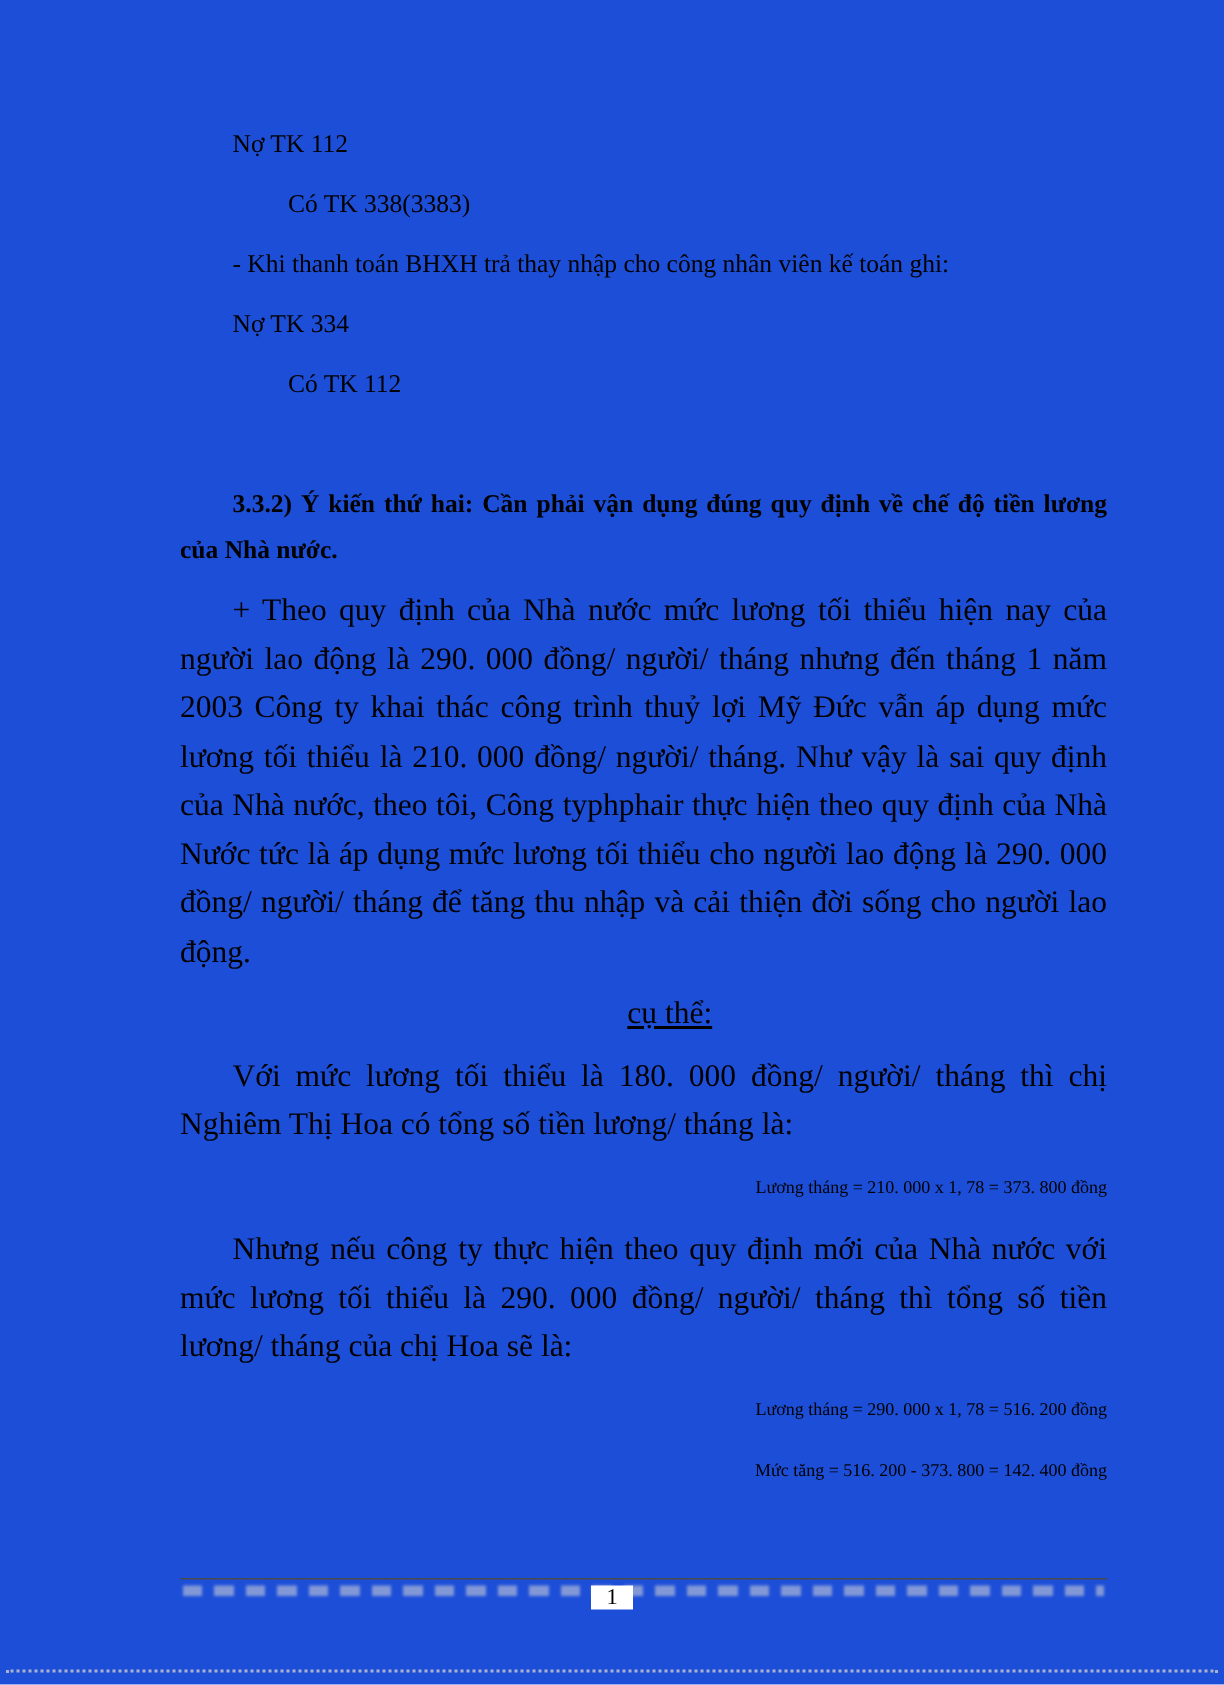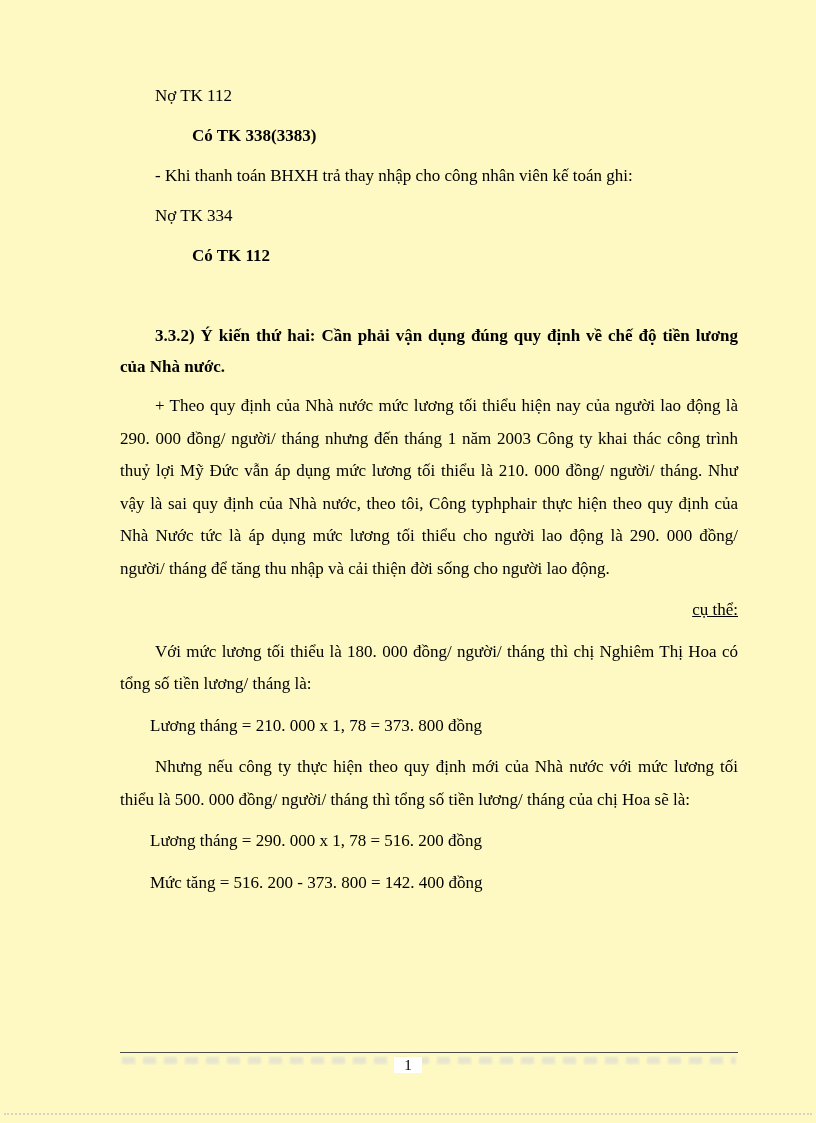--- a/index.html
+++ b/index.html
@@ -4,67 +4,66 @@
 <style>
   html, body {
     margin: 0;
     padding: 0;
     background: #ffffff;
   }
   .page {
     position: relative;
     width: 816px;
     height: 1123px;
-    background: #fef9c3;
+    background: #1d4ed8;
     box-sizing: border-box;
     padding: 76px 78px 0 120px;
     font-family: "Liberation Serif", "DejaVu Serif", serif;
     color: #000000;
     overflow: hidden;
   }
   .tk-line {
     margin: 0;
     font-size: 17px;
     line-height: 40px;
     padding-left: 35px;
     text-align: left;
   }
   .tk-line.lv2 {
     padding-left: 72px;
-    font-weight: bold;
   }
   .heading {
     margin: 44px 0 8px 0;
     font-size: 17px;
     line-height: 31px;
     font-weight: bold;
     text-align: justify;
     text-indent: 35px;
   }
   .heading .u {
   }
   .para {
     margin: 0 0 9px 0;
-    font-size: 17px;
+    font-size: 21px;
     line-height: 32.5px;
     text-align: justify;
     text-indent: 35px;
   }
   .para.left {
-    text-align: right;
+    text-align: center;
   }
   .underlined {
     text-decoration: underline;
   }
   .formula {
     margin: 0 0 9px 0;
-    font-size: 17px;
+    font-size: 12px;
     line-height: 32.5px;
     text-indent: 30px;
-    text-align: left;
+    text-align: right;
   }
   .footer-rule {
     position: absolute;
     left: 120px;
     right: 78px;
     top: 1052px;
     border-top: 1.5px solid #4a4a4a;
   }
   .footer-smudge {
     position: absolute;
@@ -112,21 +111,21 @@
   <p class="heading"><span>3.3.2) </span><span class="u">Ý kiến thứ hai:</span><span> Cần phải vận dụng đúng quy định về chế độ tiền lương của Nhà nước.</span></p>
 
   <p class="para">+ Theo quy định của Nhà nước mức lương tối thiểu hiện nay của người lao động là 290. 000 đồng/ người/ tháng nhưng đến tháng 1 năm 2003 Công ty khai thác công trình thuỷ lợi Mỹ Đức vẫn áp dụng mức lương tối thiểu là 210. 000 đồng/ người/ tháng. Như vậy là sai quy định của Nhà nước, theo tôi, Công typhphair thực hiện theo quy định của Nhà Nước tức là áp dụng mức lương tối thiểu cho người lao động là 290. 000 đồng/ người/ tháng để tăng thu nhập và cải thiện đời sống cho người lao động.</p>
 
   <p class="para left"><span class="underlined">cụ thể:</span></p>
 
   <p class="para">Với mức lương tối thiểu là 180. 000 đồng/ người/ tháng thì chị Nghiêm Thị Hoa có tổng số tiền lương/ tháng là:</p>
 
   <p class="formula">Lương tháng = 210. 000 x 1, 78 = 373. 800 đồng</p>
 
-  <p class="para">Nhưng nếu công ty thực hiện theo quy định mới của Nhà nước với mức lương tối thiểu là 500. 000 đồng/ người/ tháng thì tổng số tiền lương/ tháng của chị Hoa sẽ là:</p>
+  <p class="para">Nhưng nếu công ty thực hiện theo quy định mới của Nhà nước với mức lương tối thiểu là 290. 000 đồng/ người/ tháng thì tổng số tiền lương/ tháng của chị Hoa sẽ là:</p>
 
   <p class="formula">Lương tháng = 290. 000 x 1, 78 = 516. 200 đồng</p>
 
 
   <p class="formula">Mức tăng = 516. 200 - 373. 800 = 142. 400 đồng</p>
 
   <div class="footer-rule"></div>
   <div class="footer-smudge"></div>
   <div class="page-number"><span>1</span></div>
   <div class="bottom-artifact"></div>

